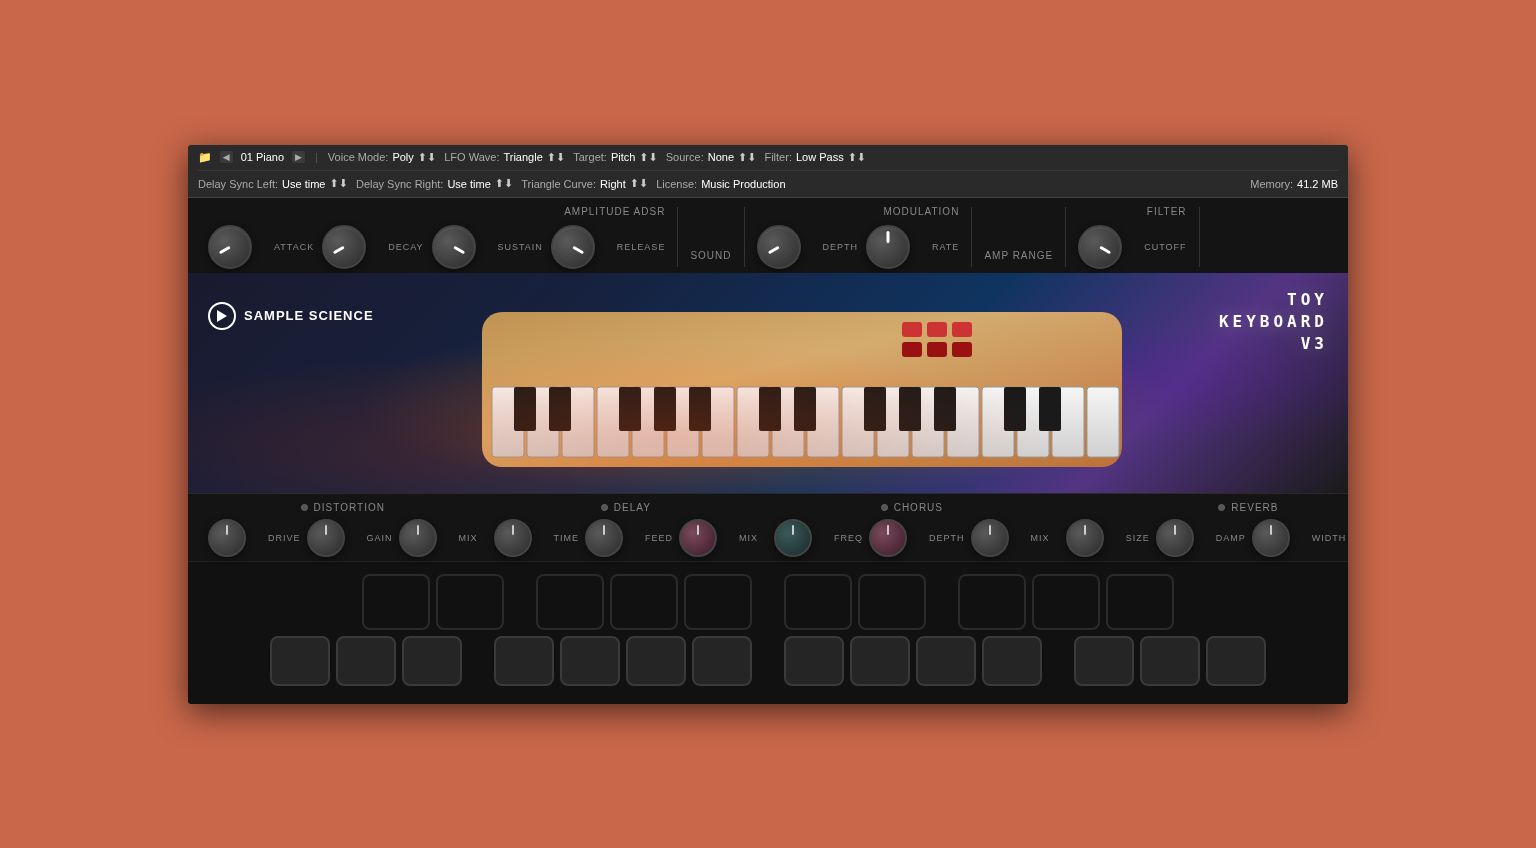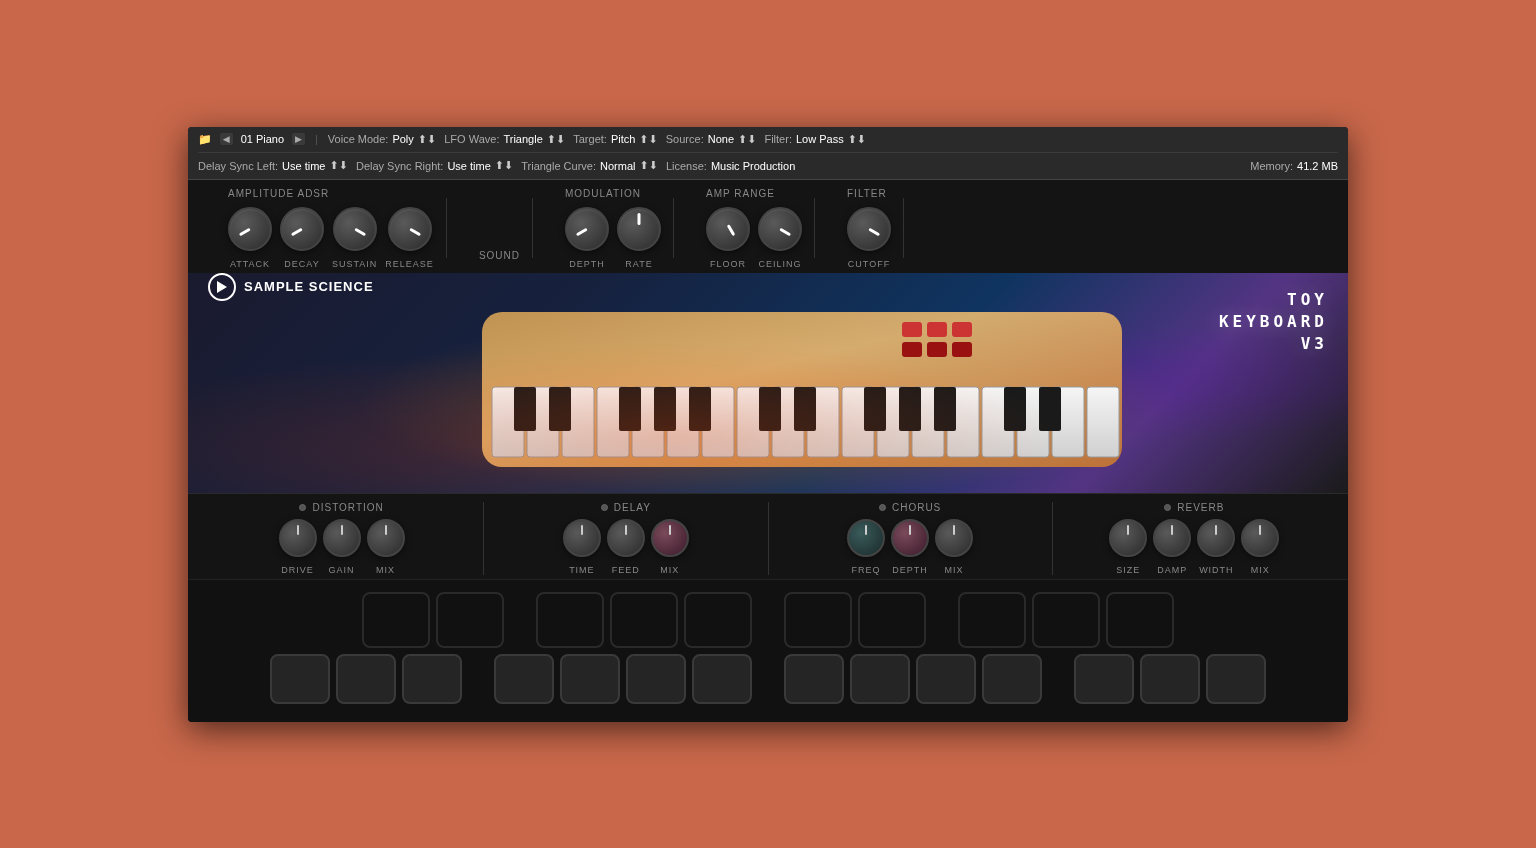--- a/index.html
+++ b/index.html
@@ -59,41 +59,40 @@
       padding: 8px 16px 4px;
     }
     .controls-row {
       display: flex;
       align-items: flex-end;
       gap: 0;
     }
     .section-group {
       display: flex;
       flex-direction: column;
-      align-items: flex-start;
+      align-items: flex-end;
       padding: 0 4px;
-      margin-left: 20px;
     }
     .section-label {
       color: #888;
       font-size: 10px;
       letter-spacing: 1px;
       text-transform: uppercase;
       margin-bottom: 8px;
     }
     .knobs-row {
       display: flex;
       gap: 8px;
       align-items: flex-end;
     }
     .knob-wrap {
       display: flex;
-      flex-direction: column;
-      align-items: center;
-      gap: 8px;
+      flex-direction: row;
+      align-items: center;
+      gap: 22px;
     }
     .knob {
       width: 44px;
       height: 44px;
       border-radius: 50%;
       background: radial-gradient(circle at 35% 35%, #5a5a5a, #2a2a2a);
       border: 2px solid #444;
       position: relative;
       cursor: pointer;
       box-shadow: 0 2px 6px rgba(0,0,0,0.5), inset 0 1px 2px rgba(255,255,255,0.1);
@@ -147,21 +146,21 @@
     .toy-keyboard-svg {
       position: absolute;
       left: 50%;
       top: 50%;
       transform: translate(-45%, -45%);
       width: 680px;
       height: 180px;
     }
     .brand-logo {
       position: absolute;
-      top: 0;
+      top: 29px;
       left: 20px;
       display: flex;
       align-items: center;
       gap: 8px;
       color: #fff;
       font-size: 13px;
       font-weight: bold;
       letter-spacing: 1px;
     }
     .logo-icon {
@@ -343,21 +342,21 @@
         <span class="value">Use time</span>
         <span>⬆⬇</span>
       </div>
       <div class="top-bar-item">
         <span class="label">Delay Sync Right:</span>
         <span class="value">Use time</span>
         <span>⬆⬇</span>
       </div>
       <div class="top-bar-item">
         <span class="label">Triangle Curve:</span>
-        <span class="value">Normal</span>
+        <span class="value">Right</span>
         <span>⬆⬇</span>
       </div>
       <div class="top-bar-item">
         <span class="label">License:</span>
         <span class="value">Music Production</span>
       </div>
       <div class="top-bar-item" style="margin-left:auto;">
         <span class="label">Memory:</span>
         <span class="value">41.2 MB</span>
       </div>
@@ -408,30 +407,20 @@
             <div class="knob pos-center"></div>
             <div class="knob-label">RATE</div>
           </div>
         </div>
       </div>
 
       <div class="section-divider"></div>
 
       <div class="section-group">
         <div class="section-label">AMP RANGE</div>
-        <div class="knobs-row">
-          <div class="knob-wrap">
-            <div class="knob pos-low"></div>
-            <div class="knob-label">FLOOR</div>
-          </div>
-          <div class="knob-wrap">
-            <div class="knob pos-right"></div>
-            <div class="knob-label">CEILING</div>
-          </div>
-        </div>
       </div>
 
       <div class="section-divider"></div>
 
       <div class="section-group">
         <div class="section-label">FILTER</div>
         <div class="knobs-row">
           <div class="knob-wrap">
             <div class="knob pos-right"></div>
             <div class="knob-label">CUTOFF</div>

